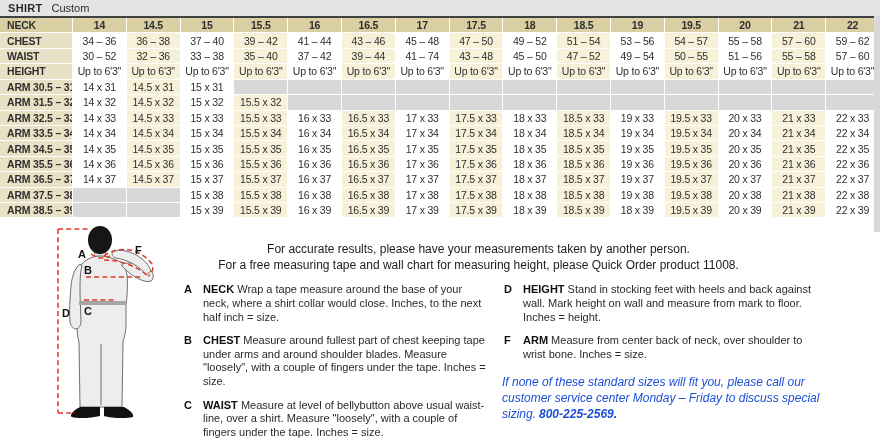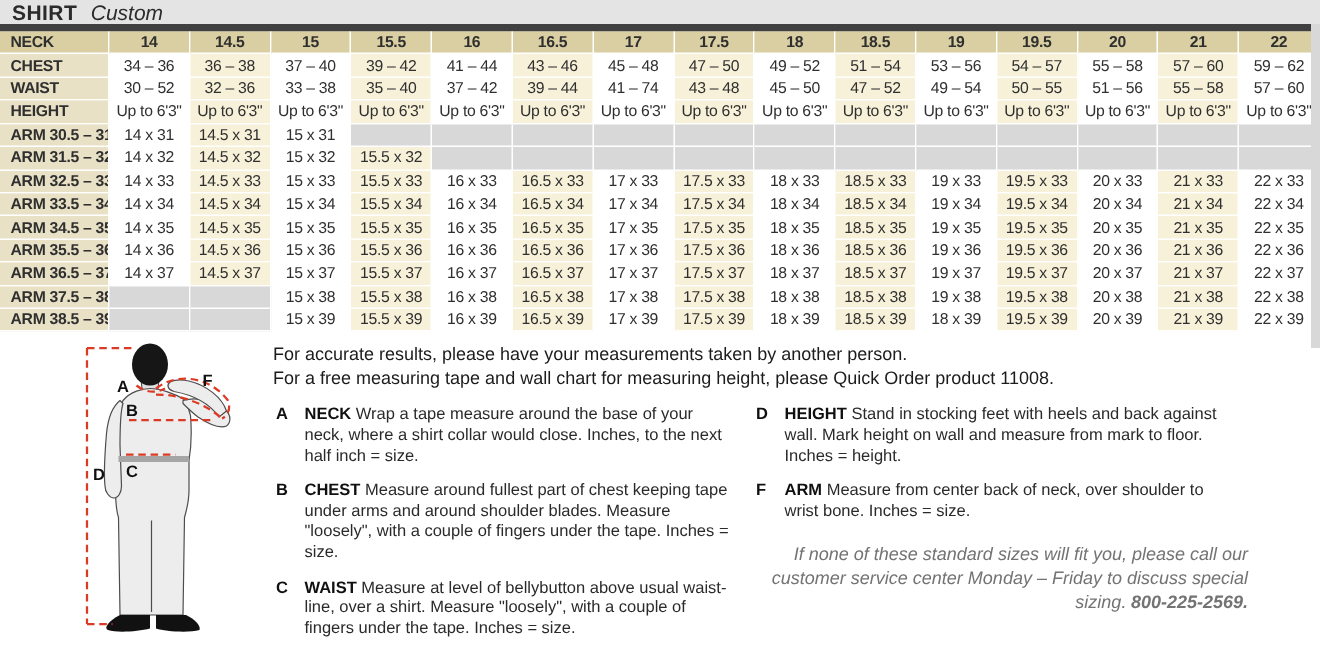--- a/index.html
+++ b/index.html
@@ -1,51 +1,51 @@
 <!DOCTYPE html>
 <html style="--tan: #d9cfa2; --cream: #f7f1d9; --label-tan: #e9e1c6; --empty-gray: #d8d8d8; --topbar-gray: #e4e4e4; --red: #dd3a26;"><head>
 <meta charset="utf-8">
 <style>
   html,body{margin:0;padding:0;background:#fff;}
   body{width:880px;height:445px;overflow:hidden;font-family:"Liberation Sans","DejaVu Sans",sans-serif;
        -webkit-font-smoothing:antialiased;}
   .sheet{position:relative;width:880px;height:445px;background:#fff;}
 
   
-  .topbar{height:16px;background:var(--topbar-gray);border-bottom:5px solid #404040;
-          display:flex;align-items:center;padding-left:8px;font-size:14px;color:#2b2b2b;}
+  .topbar{height:16px;background:var(--topbar-gray);border-bottom:2px solid #404040;
+          display:flex;align-items:center;padding-left:8px;font-size:11px;color:#2b2b2b;}
   .topbar .t{font-weight:bold;letter-spacing:.3px;}
-  .topbar .s{margin-left:9px;font-style:italic;}
+  .topbar .s{margin-left:9px;}
   .tbl{width:880px;}
   .trow{display:grid;grid-template-columns:73px repeat(15,1fr);height:15.43px;}
   .trow>div{box-sizing:border-box;display:flex;align-items:center;justify-content:center;
             border-right:1px solid #fff;border-bottom:1px solid #fff;
             font-size:10.5px;letter-spacing:-.2px;color:#2f2f2f;white-space:nowrap;overflow:hidden;}
   .lbl{justify-content:flex-start!important;padding-left:7px;font-weight:bold;
        background:var(--label-tan);color:#2b2b2b;}
   .neck>div{background:var(--tan);font-weight:bold;}
   .even{background:#fff;}
   .odd{background:var(--cream);}
   .empty{background:var(--empty-gray);}
   .edge-strip{position:absolute;right:0;top:16px;width:6px;height:216px;background:var(--empty-gray);}
 
   
   .bottom{display:flex;margin-top:6px;}
   .figwrap{width:182px;flex:none;}
   .content{flex:1;min-width:0;}
-  .notes{text-align:left;padding-right:105px;font-size:12px;line-height:15.5px;color:#1c1c1c;margin-top:2px;}
+  .notes{text-align:center;padding-right:105px;font-size:12px;line-height:15.5px;color:#1c1c1c;margin-top:18px;}
   .defs{display:flex;margin-top:10px;}
   .dcol-left{width:320px;flex:none;}
   .dcol-right{flex:1;min-width:0;}
   .def{position:relative;padding-left:21px;margin-bottom:10px;font-size:11px;line-height:13.6px;color:#2a2a2a;}
   .dcol-left .def{padding-right:12px;}
   .dcol-right .def{padding-right:62px;}
   .def .lt{position:absolute;left:2px;top:0;font-weight:bold;color:#101010;}
   .def b{color:#101010;}
-  .foot{font-style:italic;font-size:12px;line-height:16px;color:#737373;margin-top:13px;max-width:330px;text-align:right;}
+  .foot{font-style:italic;font-size:12px;line-height:16px;color:#1d4ed8;margin-top:13px;max-width:330px;}
   .foot b{margin-left:3px;}
 
   svg text{font-family:"Liberation Sans","DejaVu Sans",sans-serif;font-size:11px;font-weight:bold;fill:#101010;}
   .dash{fill:none;stroke:var(--red);stroke-width:1.5;stroke-dasharray:5 3.2;}
   .bodyfill{fill:#ededed;stroke:#4d4d4d;stroke-width:.8;stroke-linejoin:round;}
 </style>
 </head>
 <body>
 
 <div class="sheet">

